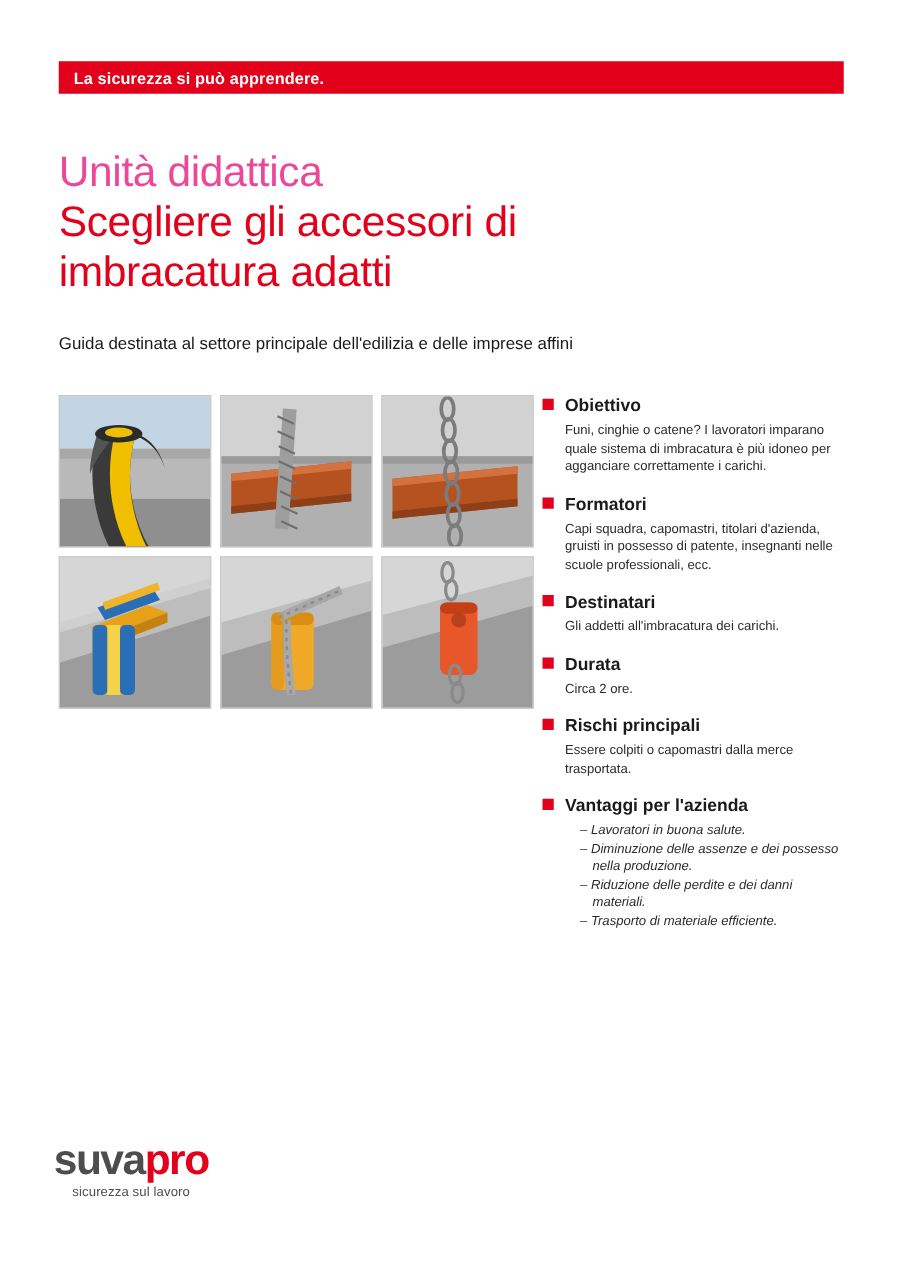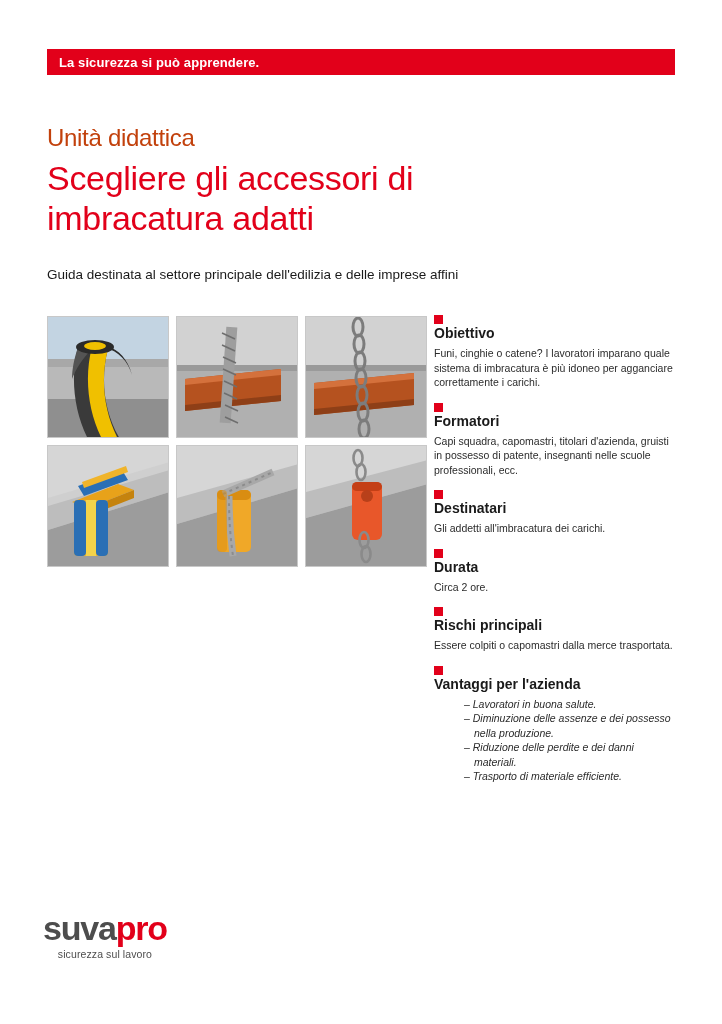--- a/index.html
+++ b/index.html
@@ -45,23 +45,23 @@
   }
 
   
   .title-block {
     position: absolute;
     left: 47px;
     top: 118px;
     width: 470px;
   }
   .title-main {
-    font-size: 24px;
+    font-size: 34px;
     font-weight: normal;
-    color: #c2410c;
+    color: #ec4899;
     line-height: 40px;
     letter-spacing: -0.3px;
   }
   .title-sub {
     font-size: 34px;
     font-weight: normal;
     color: #e2001a;
     line-height: 40px;
     letter-spacing: -0.3px;
   }
@@ -105,38 +105,38 @@
     left: 434px;
     top: 316px;
     width: 245px;
   }
   .info-item {
     margin-bottom: 14px;
   }
   .info-head {
     display: flex;
     align-items: baseline;
-    flex-direction: column;
   }
   .bullet {
     width: 9px;
     height: 9px;
     background: #e2001a;
     flex: 0 0 9px;
     margin-right: 9px;
     position: relative;
     top: -1px;
   }
   .info-title {
     font-size: 14px;
     font-weight: bold;
     color: #1a1a1a;
     line-height: 17px;
   }
   .info-body {
+    margin-left: 18px;
     margin-top: 4px;
     font-size: 10.5px;
     line-height: 14.5px;
     color: #2b2b2b;
   }
   .adv-list {
     margin: 4px 0 0 30px;
     padding: 0;
     list-style: none;
     font-style: italic;

